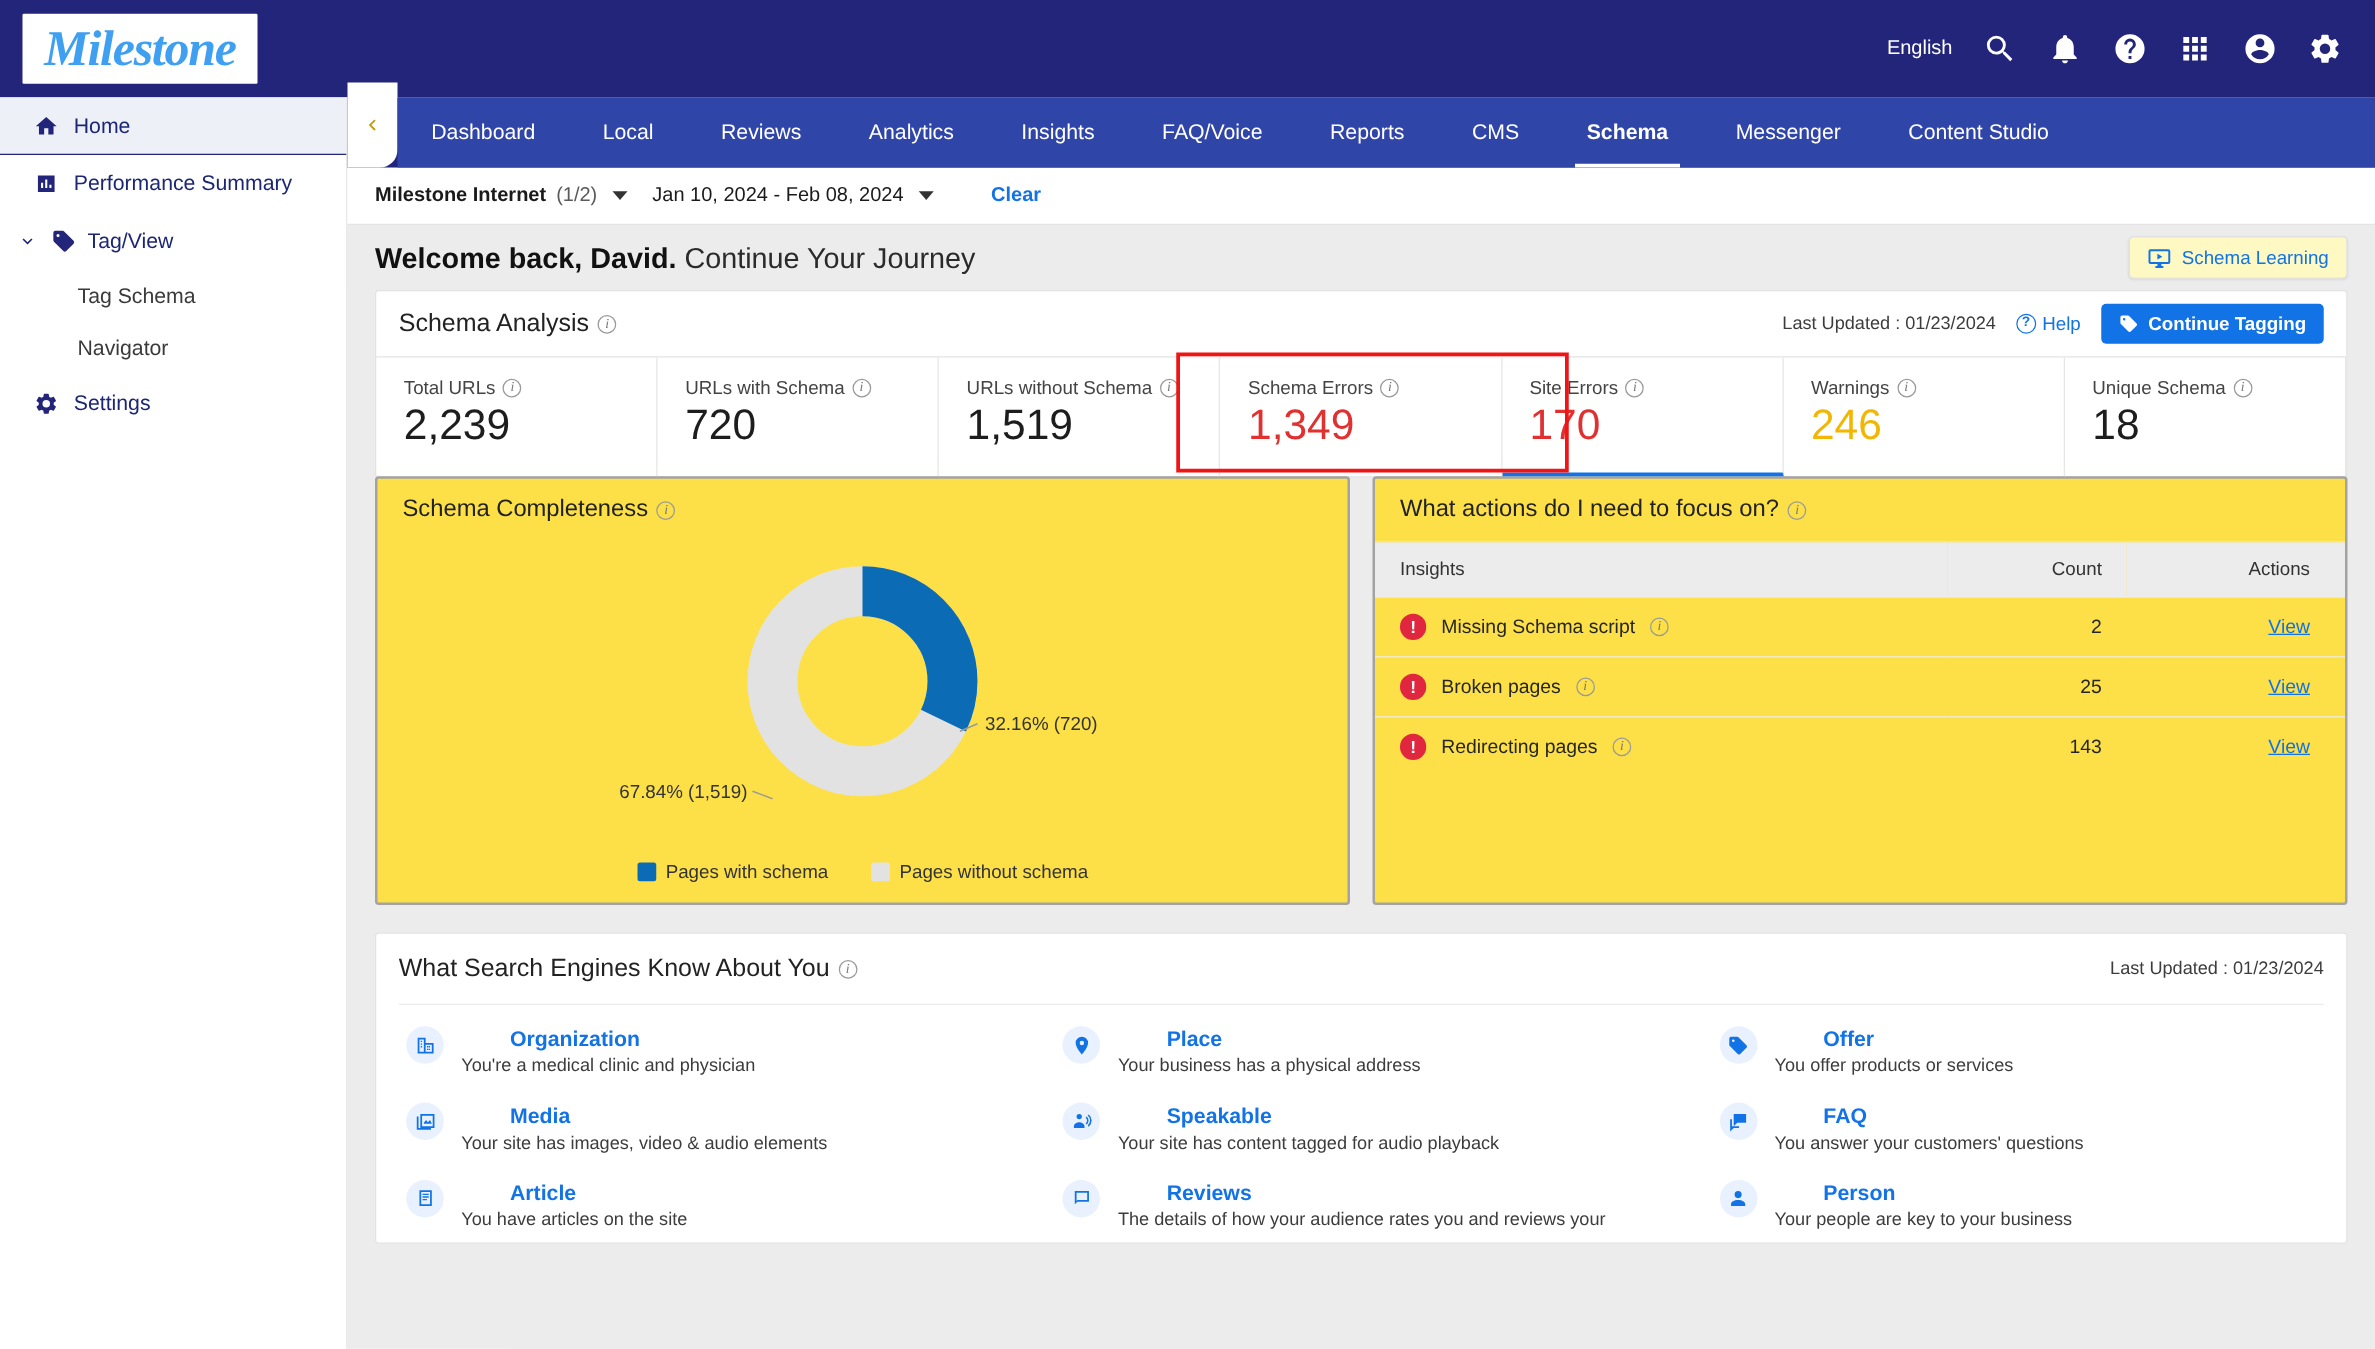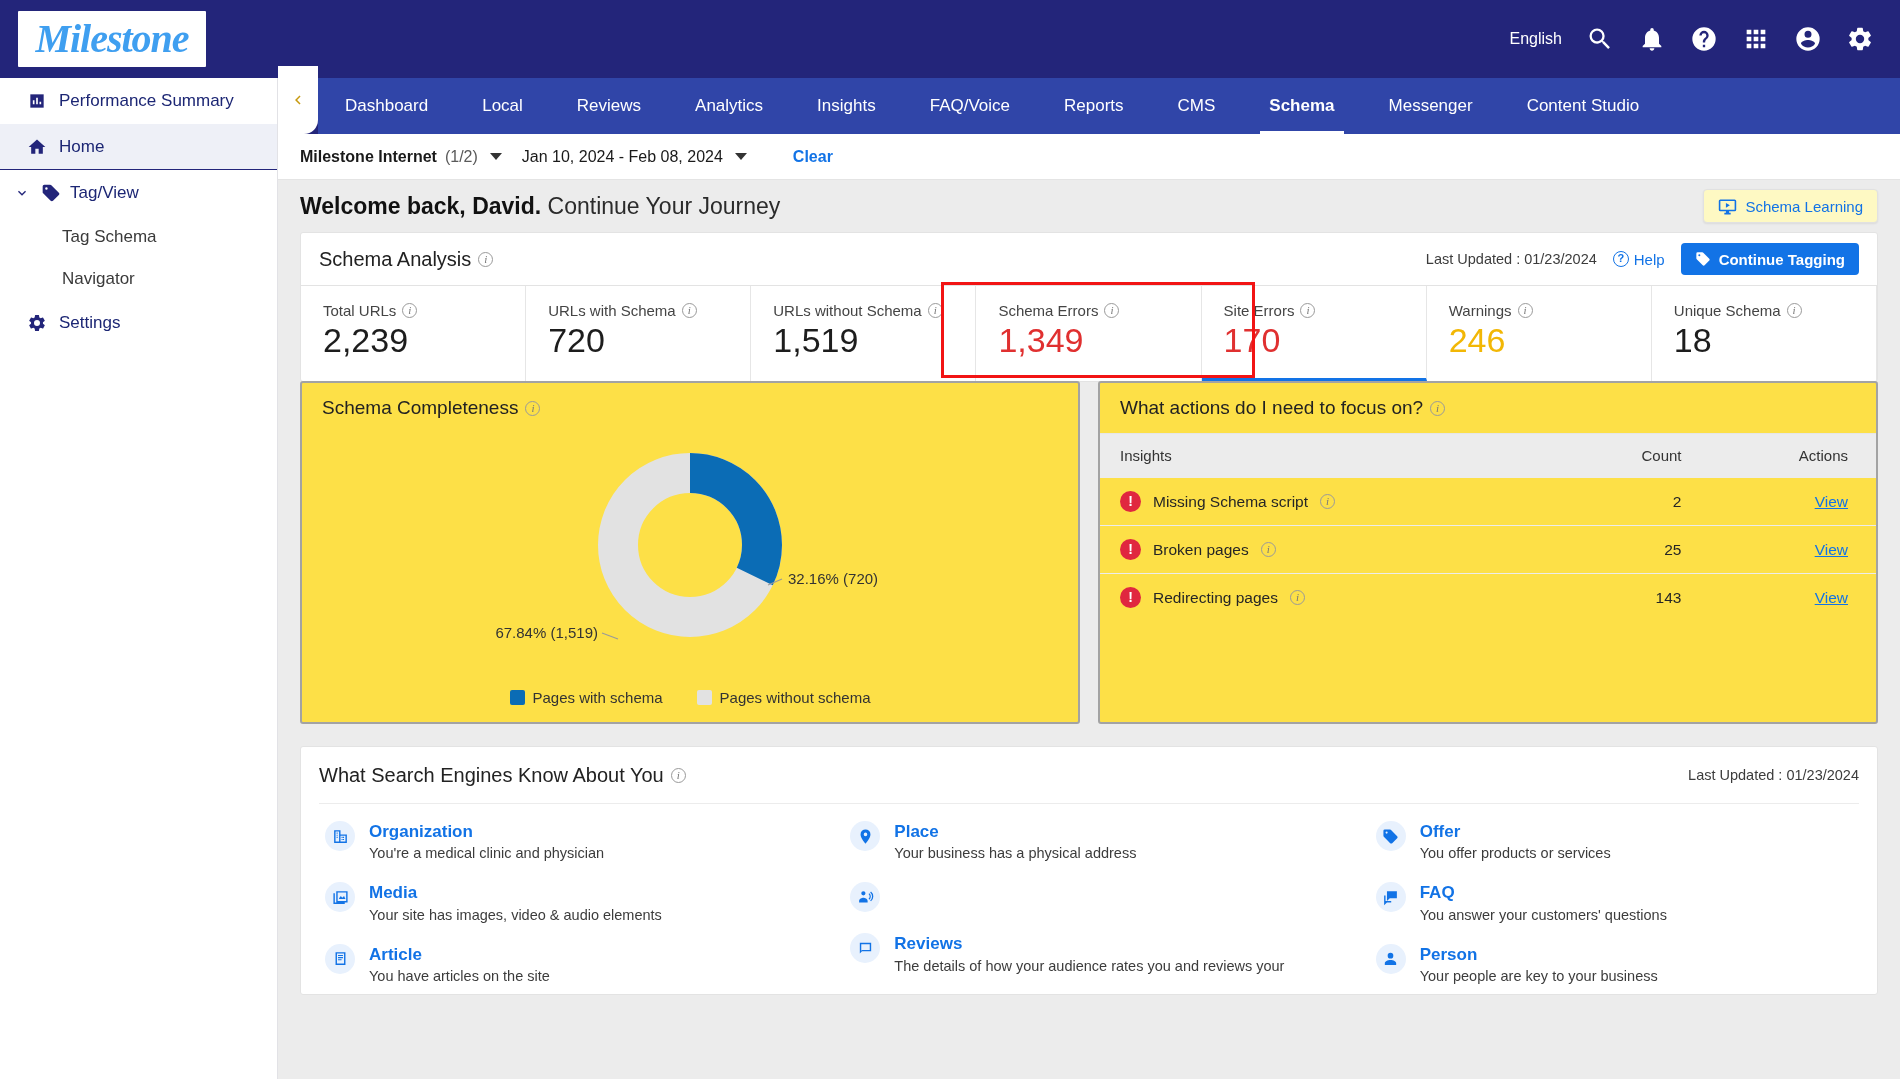--- a/index.html
+++ b/index.html
@@ -191,21 +191,21 @@
 
   
   .se-grid { display: flex; padding: 6px 0 0 0; }
   .se-col { flex: 1; padding: 0 20px 0 24px; }
   .se-item { display: flex; gap: 14px; padding: 11px 0 10px 0; }
   .se-icon {
     width: 30px; height: 30px; border-radius: 50%; background: #e8f1fd;
     display: flex; align-items: center; justify-content: center; flex: 0 0 30px;
   }
   .se-icon svg { width: 17px; height: 17px; fill: #1273e6; display: block; }
-  .se-name { color: #1273e6; font-size: 17px; font-weight: 700; line-height: 1.25; }
+  .se-name { color: #1273e6; font-size: 17px; font-weight: 700; line-height: 1.25; margin-left: 39px; }
   .se-desc { color: #3c3c3c; font-size: 14.5px; margin-top: 3px; }
   .se-head-right { margin-left: auto; font-size: 14.5px; color: #3c3c3c; }
   .divider { height: 1px; background: #ececec; margin: 0 18px; }
 </style>
 </head>
 <body>
 
 <div class="topbar">
   <div class="logo-box">
     <span class="logo-text">Milestone</span>
@@ -239,37 +239,37 @@
     </span>
     <span class="ticon">
       <svg viewBox="0 0 24 24">
           <path d="M19.14 12.94c.04-.3.06-.61.06-.94s-.02-.64-.07-.94l2.03-1.58a.49.49 0 00.12-.61l-1.92-3.32a.49.49 0 00-.59-.22l-2.39.96c-.5-.38-1.03-.7-1.62-.94l-.36-2.54a.48.48 0 00-.48-.41h-3.84a.48.48 0 00-.47.41l-.36 2.54c-.59.24-1.13.57-1.62.94l-2.39-.96a.48.48 0 00-.59.22L2.74 8.87a.48.48 0 00.12.61l2.03 1.58c-.05.3-.09.63-.09.94s.02.64.07.94l-2.03 1.58a.49.49 0 00-.12.61l1.92 3.32c.12.22.37.29.59.22l2.39-.96c.5.38 1.03.7 1.62.94l.36 2.54c.05.24.24.41.48.41h3.84c.24 0 .44-.17.47-.41l.36-2.54c.59-.24 1.13-.56 1.62-.94l2.39.96c.22.08.47 0 .59-.22l1.92-3.32a.49.49 0 00-.12-.61l-2.02-1.58zM12 15.6A3.6 3.6 0 1112 8.4a3.6 3.6 0 010 7.2z"></path>
         </svg>
     </span>
   </div>
 </div>
 
 <div class="sidebar">
+  <div class="side-item active">
+    <span class="sicon">
+      <svg viewBox="0 0 24 24">
+          <path d="M10 20v-6h4v6h5v-8h3L12 3 2 12h3v8z"></path>
+        </svg>
+    </span>
+    <span>Home</span>
+  </div>
   <div class="side-item">
     <span class="sicon">
       <svg viewBox="0 0 24 24">
           <path d="M3 3h18v18H3z" fill="none"></path>
           <path d="M4 4h16v16H4z" fill="#23257a"></path>
           <path d="M7 16h2v-5H7v5zm4 0h2V8h-2v8zm4 0h2v-3h-2v3z" fill="#ffffff"></path>
         </svg>
     </span>
     <span>Performance Summary</span>
-  </div>
-  <div class="side-item active">
-    <span class="sicon">
-      <svg viewBox="0 0 24 24">
-          <path d="M10 20v-6h4v6h5v-8h3L12 3 2 12h3v8z"></path>
-        </svg>
-    </span>
-    <span>Home</span>
   </div>
   <div class="side-item with-chev">
     <span class="chev-wrap">
       <svg viewBox="0 0 24 24">
           <path d="M7.4 8.6L12 13.2l4.6-4.6L18 10l-6 6-6-6z"></path>
         </svg>
     </span>
     <span class="sicon">
       <svg viewBox="0 0 24 24">
           <path d="M21.4 11.6l-9-9A2 2 0 0011 2H4a2 2 0 00-2 2v7c0 .55.22 1.05.59 1.42l9 9c.36.36.86.58 1.41.58s1.05-.22 1.41-.59l7-7c.37-.36.59-.86.59-1.41s-.23-1.06-.6-1.4zM6.5 8A1.5 1.5 0 118 6.5 1.5 1.5 0 016.5 8z"></path>
@@ -574,20 +574,24 @@
             <span class="se-name">Place</span>
             <span class="se-desc" style="display:block;">Your business has a physical address</span>
           </span>
         </div>
         <div class="se-item">
           <span class="se-icon">
             <svg viewBox="0 0 24 24">
                 <path d="M9 3a3 3 0 110 6 3 3 0 010-6zm-6 14c0-3 4-4.5 6-4.5s6 1.5 6 4.5v2H3v-2zm14.5-11a6 6 0 010 9l-1.2-1.2a4.3 4.3 0 000-6.6L17.5 6zm2.3-2.4a9 9 0 010 13.8l-1.2-1.3a7.3 7.3 0 000-11.2l1.2-1.3z"></path>
               </svg>
           </span>
+          <span>
+            <span class="se-name">Speakable</span>
+            <span class="se-desc" style="display:block;">Your site has content tagged for audio playback</span>
+          </span>
         </div>
         <div class="se-item">
           <span class="se-icon">
             <svg viewBox="0 0 24 24">
                 <path d="M4 4h16v12H7l-3 3V4zm2 2v9.2l.7-.7L7.4 14H18V6H6z"></path>
               </svg>
           </span>
           <span>
             <span class="se-name">Reviews</span>
             <span class="se-desc" style="display:block;">The details of how your audience rates you and reviews your</span>

